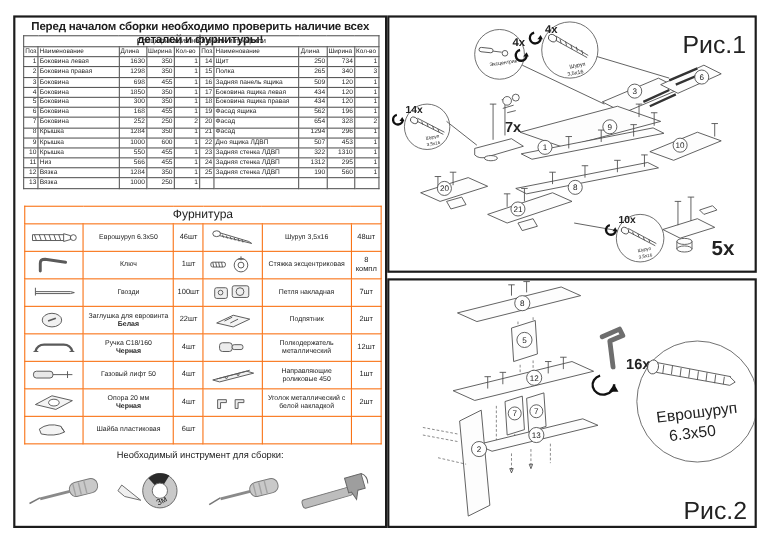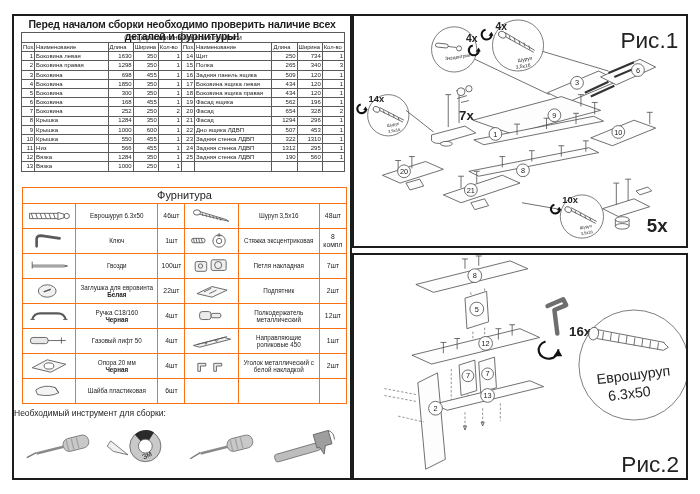--- a/index.html
+++ b/index.html
@@ -21,21 +21,21 @@
   #spec-table td.num{text-align:right;}
   #spec-table td.nm{text-align:left;}
   
   #hw-table{position:absolute;left:8px;top:171px;width:325px;}
   #hw-table td{border:1px solid #f97316;font-size:6.3px;line-height:1.15;
       text-align:center;vertical-align:middle;padding:0 1px;height:24px;}
   #hw-table td.hw-title{font-size:11px;height:15px;}
   #hw-table td.qty{font-size:6.8px;}
   #hw-table .nm2{font-weight:bold;}
   #hw-table svg{display:block;margin:0 auto;width:46px;height:20px;}
-  .tools-label{position:absolute;top:392px;left:0;width:100%;font-size:8.5px;}
+  .tools-label{position:absolute;top:392px;left:0;width:100%;text-align:center;font-size:8.5px;}
   .tools-row{position:absolute;top:403px;left:4px;width:328px;height:56px;
       display:flex;justify-content:space-around;align-items:center;}
   .tools-row svg{width:78px;height:52px;}
   .figsvg{position:absolute;left:0;top:0;width:100%;height:100%;}
   text{font-family:"Liberation Sans",sans-serif;fill:#222;}
   .ln{stroke:#4a4a4a;fill:none;stroke-width:0.8;}
   .pn{stroke:#4a4a4a;fill:#fdfdfd;stroke-width:0.8;}
   .thick{stroke:#333;stroke-width:2.2;fill:none;}
   .dash{stroke:#4a4a4a;stroke-width:0.6;fill:none;stroke-dasharray:2.5 1.8;}
   .numc{stroke:#4a4a4a;fill:#fff;stroke-width:0.8;}

